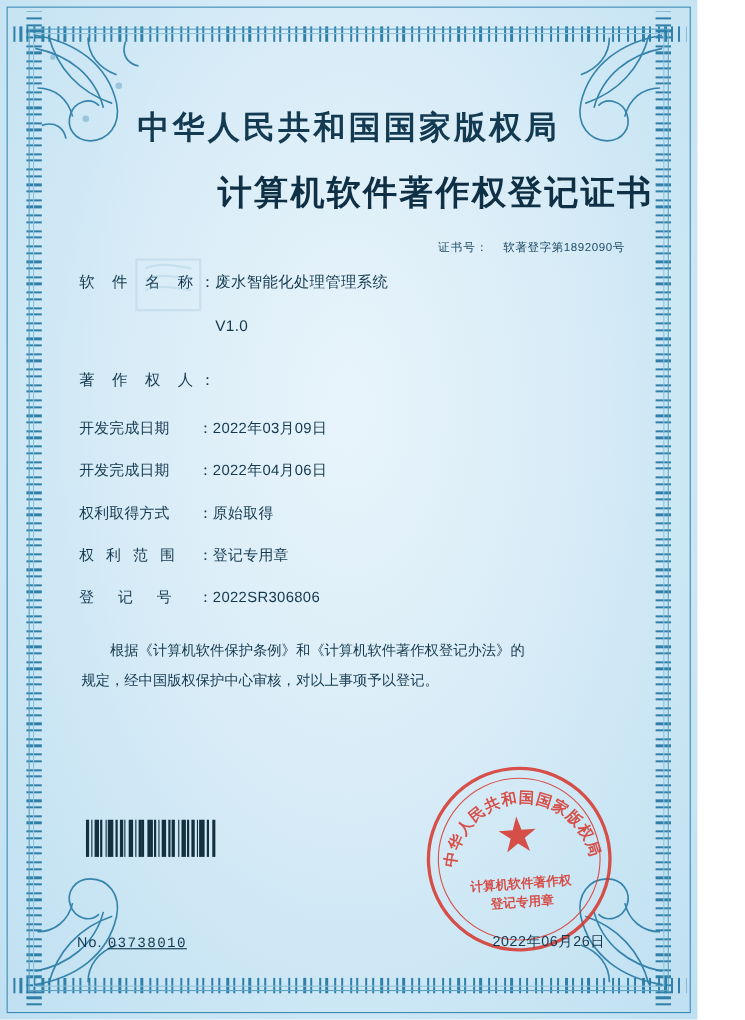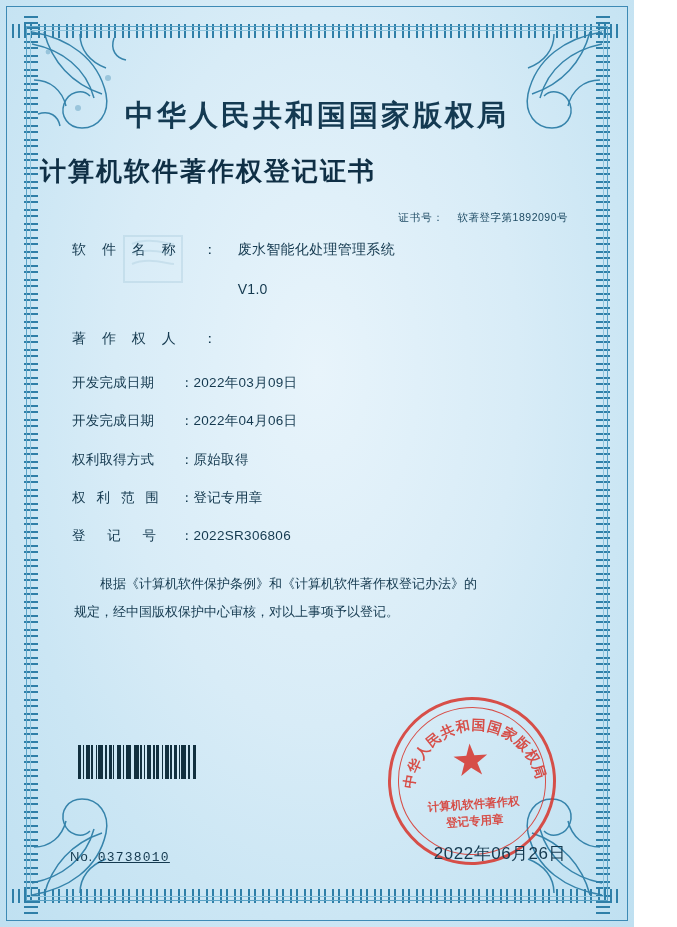--- a/index.html
+++ b/index.html
@@ -75,24 +75,24 @@
   .title-main {
     text-align: center;
     margin-top: 56px;
     font-family: "Liberation Serif", serif;
     font-size: 29px;
     font-weight: bold;
     letter-spacing: 3px;
     color: #143a52;
   }
   .title-sub {
-    text-align: left;
+    text-align: right;
     margin-top: 18px;
     font-family: Liberation Serif, serif;
-    font-size: 26px;
+    font-size: 31px;
     font-weight: bold;
     letter-spacing: 2px;
     color: #0f2f45;
   }
 
   .cert-no {
     margin-top: 22px;
     text-align: right;
     padding-right: 26px;
     font-size: 10.5px;
@@ -117,21 +117,21 @@
     letter-spacing: 0.2px;
     white-space: nowrap;
   }
   .row .k.spaced { letter-spacing: 6px; }
   .row .colon { flex: 0 0 12px; }
   .row .v { flex: 1 1 auto; letter-spacing: 0.3px; }
 
   .group-1 .row { margin-bottom: 2px; }
   .group-1 { margin-top: 14px; }
   .row-tall { min-height: 34px; }
-  .row-big { font-size: 14px; gap: 21px; }
+  .row-big { font-size: 14px; }
 
   .v-line2 { margin-top: 19px; }
 
   .spacer-a { height: 26px; }
   .spacer-b { height: 22px; }
 
   .fields-2 .row { margin-bottom: 18px; font-size: 13.5px; }
 
   
   .statement {
@@ -204,22 +204,22 @@
   .footer-no {
     position: absolute;
     left: 70px; bottom: 62px;
     font-size: 13px;
     color: #14394f;
     letter-spacing: 1px;
   }
   .footer-no .num { font-family: "Liberation Mono", monospace; font-size: 13px; letter-spacing: 1.2px; text-decoration: underline; }
   .footer-date {
     position: absolute;
-    right: 68px; bottom: 62px;
-    font-size: 17px;
+    right: 84px; bottom: 62px;
+    font-size: 13px;
     color: #14394f;
     letter-spacing: 0.5px;
   }
 
   
   .watermark {
     position: absolute;
     left: 74px; top: 186px;
     width: 78px; height: 66px;
     opacity: 0.25;

